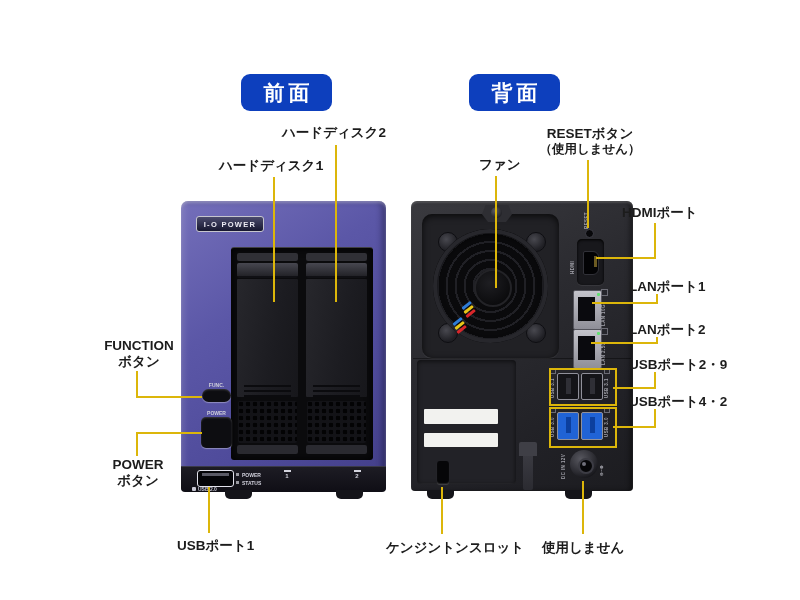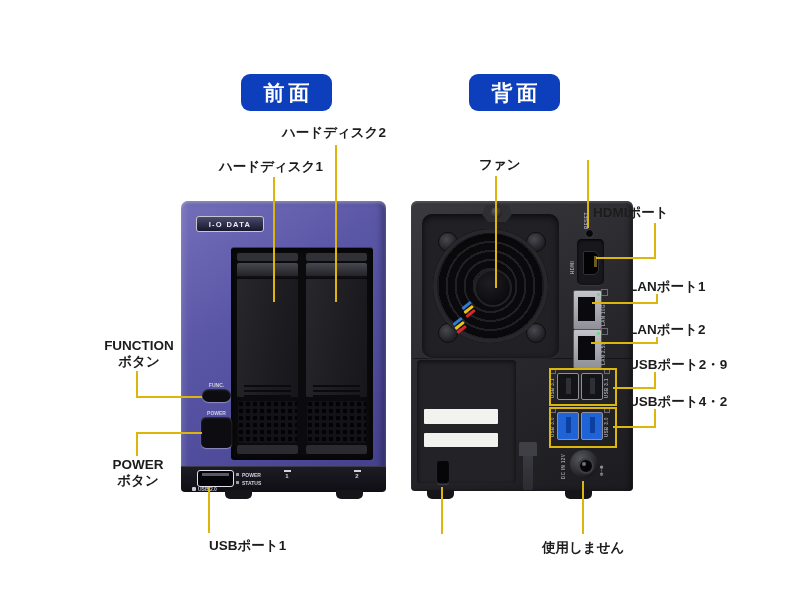--- a/index.html
+++ b/index.html
@@ -113,21 +113,21 @@
 </head>
 <body>
 
 <div class="canvas">
 
   <div class="badge" style="left:241px;top:74px;">前面</div>
   <div class="badge" style="left:469px;top:74px;">背面</div>
 
   <div class="front-device">
     <div class="fd-body"></div>
-    <div class="fd-logo">I-O DATA</div>
+    <div class="fd-logo">I-O POWER</div>
     <div class="fd-bays">
       <div class="bay bay1">
         <div class="bay-top"></div>
         <div class="bay-handle"></div>
         <div class="bay-face">
           <div class="bay-slat"></div>
             <div class="bay-slat"></div>
             <div class="bay-slat"></div>
         </div>
         <div class="bay-honey"></div>
@@ -259,31 +259,36 @@
   <div class="leader" style="left:613px;top:426px;width:43px;height:2px;"></div>
   <div class="leader" style="left:136px;top:371px;width:2px;height:27px;"></div>
   <div class="leader" style="left:136px;top:396px;width:66px;height:2px;"></div>
   <div class="leader" style="left:136px;top:432px;width:66px;height:2px;"></div>
   <div class="leader" style="left:136px;top:432px;width:2px;height:24px;"></div>
   <div class="leader" style="left:208px;top:487px;width:2px;height:46px;"></div>
   <div class="leader" style="left:441px;top:487px;width:2px;height:47px;"></div>
   <div class="leader" style="left:582px;top:481px;width:2px;height:53px;"></div>
 
   <div class="lbl" style="left:282px;top:125px;">ハードディスク2</div>
-  <div class="lbl" style="left:219px;top:159px;">ハードディスク1</div>
+  <div class="lbl" style="left:219px;top:159px;font-family:Liberation Mono, monospace;">ハードディスク1</div>
   <div class="lbl" style="left:479px;top:157px;">ファン</div>
-  <div class="lbl" style="left:593px;top:205px;">HDMIポート</div>
+  <div class="lbl-stack" style="left:534px;top:126px;width:112px;">
+    <div>RESETボタン</div>
+    <div style="font-size:12.5px;">（使用しません）</div>
+  </div>
+  <div class="lbl" style="left:622px;top:205px;">HDMIポート</div>
   <div class="lbl" style="left:629px;top:279px;">LANポート1</div>
   <div class="lbl" style="left:629px;top:322px;">LANポート2</div>
   <div class="lbl" style="left:629px;top:357px;">USBポート2・9</div>
   <div class="lbl" style="left:629px;top:394px;">USBポート4・2</div>
   <div class="lbl-stack" style="left:96px;top:338px;width:86px;">
     <div>FUNCTION</div>
     <div>ボタン</div>
   </div>
   <div class="lbl-stack" style="left:103px;top:457px;width:70px;">
     <div>POWER</div>
     <div>ボタン</div>
   </div>
-  <div class="lbl" style="left:177px;top:538px;margin-left:32px;">USBポート1</div>
+  <div class="lbl" style="left:177px;top:538px;">USBポート1</div>
+  <div class="lbl" style="left:386px;top:540px;">ケンジントンスロット</div>
   <div class="lbl" style="left:542px;top:540px;">使用しません</div>
 
 </div>
 
 </body></html>

